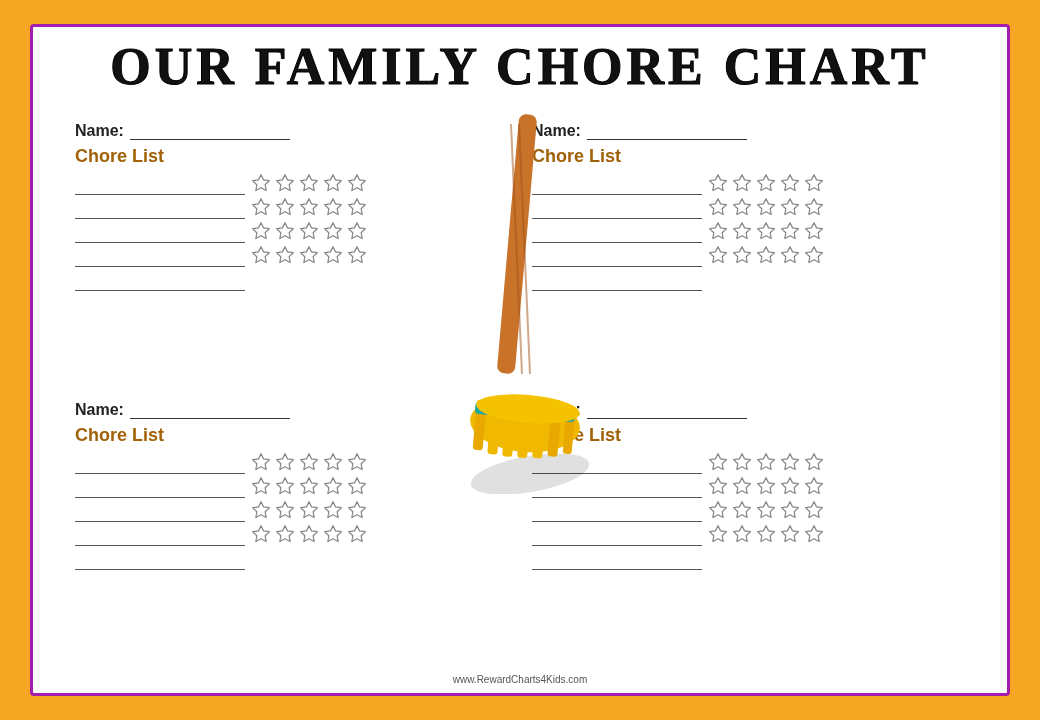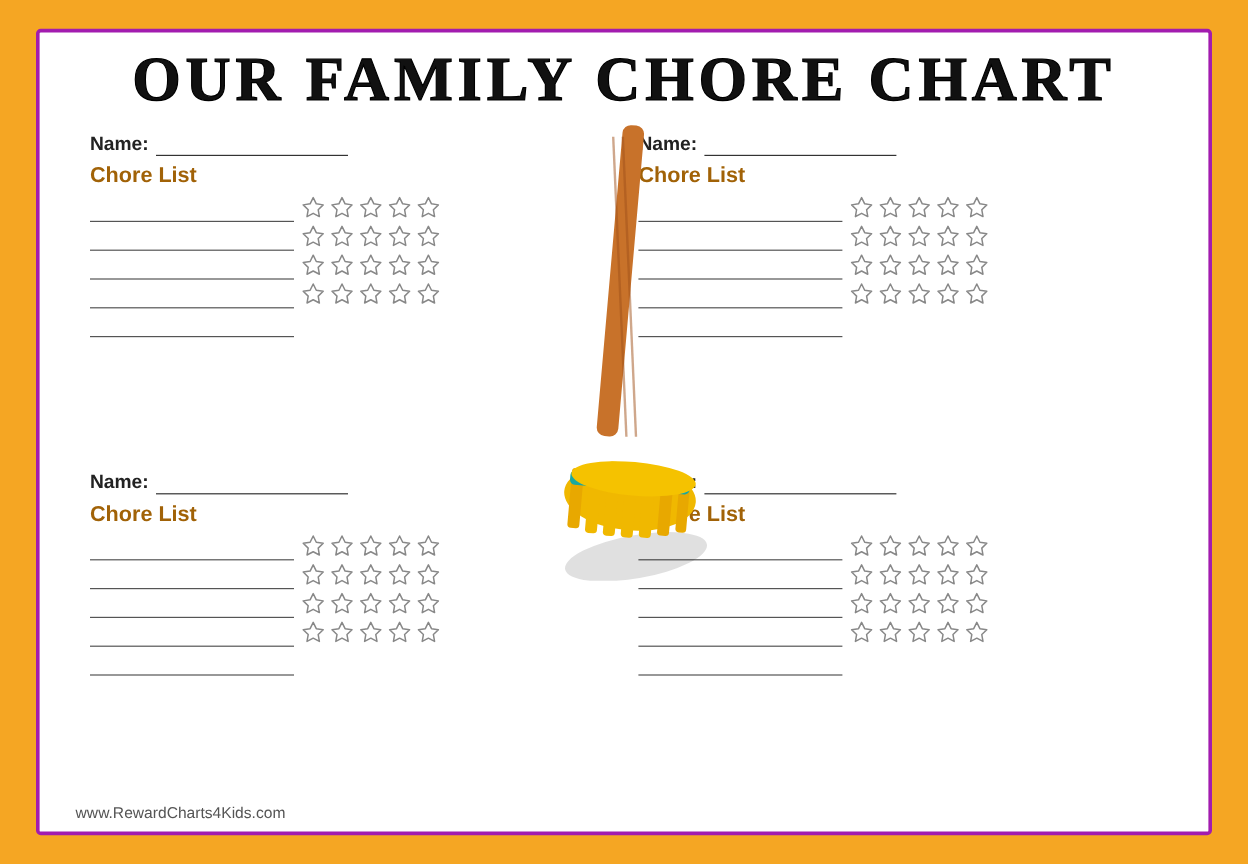--- a/index.html
+++ b/index.html
@@ -32,20 +32,21 @@
       color: #111;
       margin-bottom: 8px;
       text-transform: uppercase;
       font-style: normal;
       -webkit-text-stroke: 1px #000;
     }
     .content-area {
       display: flex;
       flex: 1;
       position: relative;
+      margin-top: 10px;
     }
     .quadrant-grid {
       display: grid;
       grid-template-columns: 1fr 1fr;
       grid-template-rows: 1fr 1fr;
       flex: 1;
       gap: 0;
     }
     .quadrant {
       padding: 8px 12px;
@@ -112,22 +113,22 @@
       position: absolute;
       left: 50%;
       top: 0;
       transform: translateX(-50%);
       width: 200px;
       height: 380px;
       z-index: 10;
       pointer-events: none;
     }
     .footer-url {
-      text-align: left;
-      font-size: 13px;
+      text-align: center;
+      font-size: 10px;
       color: #555;
       margin-top: 2px;
     }
     .q-left { border-right: none; }
     .q-right { }
   </style>
 </head>
 <body>
 
 <div class="card">

